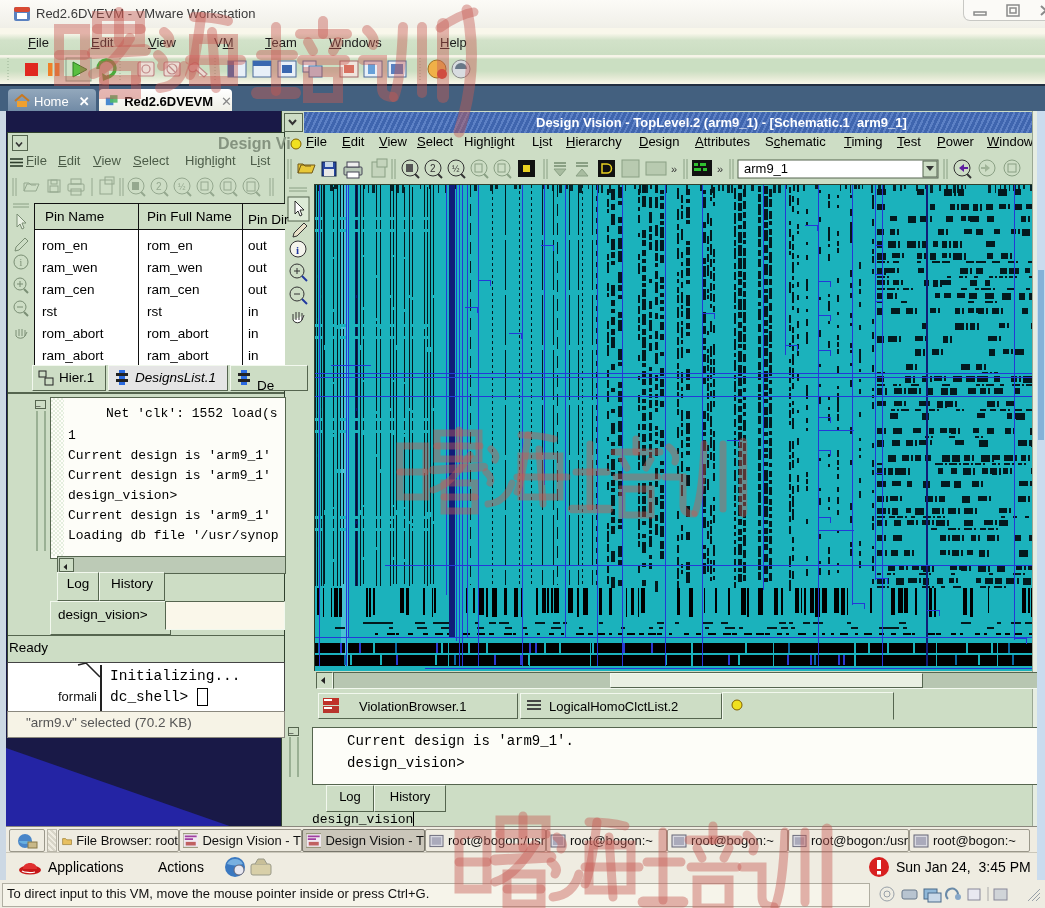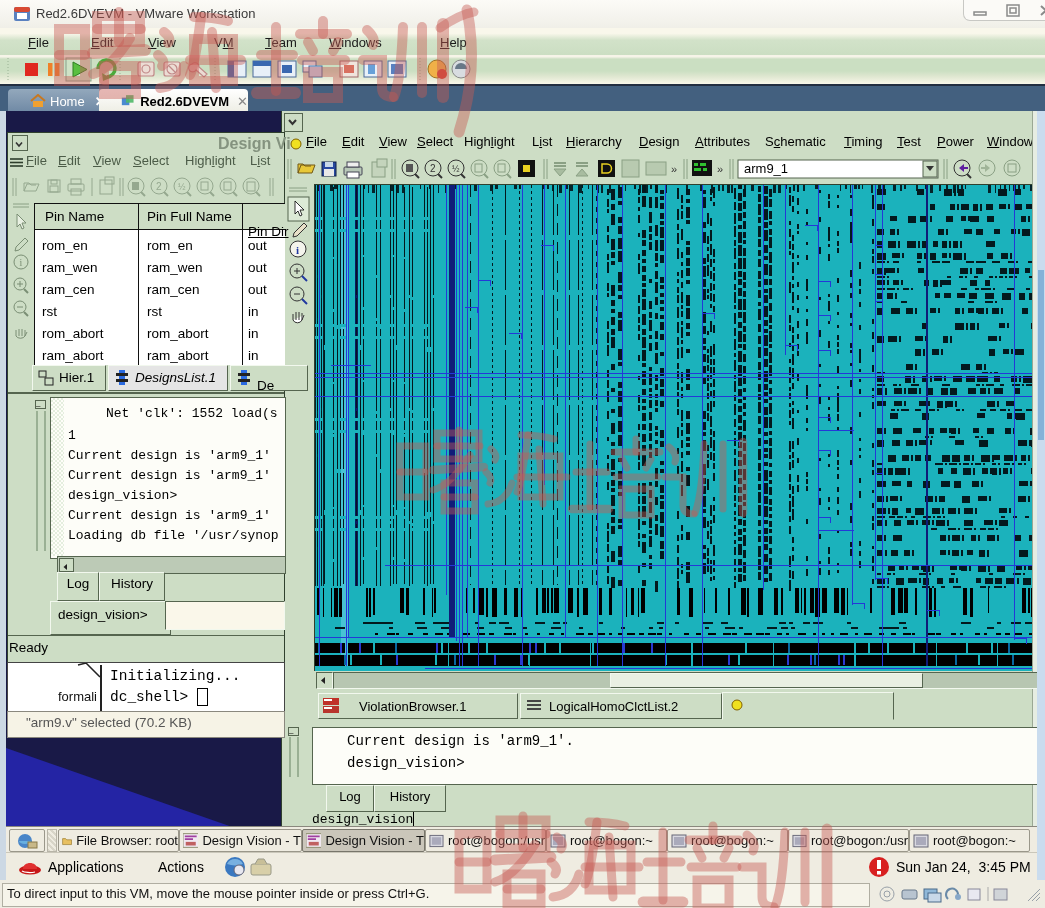--- a/index.html
+++ b/index.html
@@ -7,21 +7,21 @@
 .abs{position:absolute;}
 
 #vmtitle{left:0;top:0;width:1045px;height:28px;background:linear-gradient(#fcfbf7,#f0efe8);padding-left:32px;}
 #vmtitle .txt{left:36px;top:6px;font-size:13px;color:#3a3a3a;}
 #winbtns{right:14px;top:0px;width:98px;height:20px;background:#fbfaf7;border:1px solid #c8c8c4;border-top:none;border-radius:0 0 7px 7px;display:flex;align-items:center;justify-content:space-around;}
 #vmmenu{left:0;top:28px;width:1045px;height:27px;background:linear-gradient(#f9f7eb 0 20%,#d2e2c9 45%,#cbdec2 100%);}
 #vmmenu span{position:absolute;top:7px;font-size:13px;color:#1a1a1a;}
 #vmmenu u,#rmenu u,#lmenu u{text-decoration:underline;}
 #vmtool{left:0;top:55px;width:1045px;height:29px;background:linear-gradient(#f6f4e8 0 6%,#cbdfc2 14% 55%,#dde6cf 72%,#f9f7e9 100%);}
 #vmtabs{left:0;top:84px;width:1045px;height:27px;background:#43607f;border-top:2px solid #222e40;}
-.vtab{position:absolute;top:3px;height:24px;border-radius:4px 4px 0 0;display:flex;align-items:center;font-size:13px;padding-left:16px;}
+.vtab{position:absolute;top:3px;height:24px;border-radius:4px 4px 0 0;display:flex;align-items:center;font-size:13px;}
 
 #screen{left:6px;top:111px;width:1031px;height:769px;background:#191947;overflow:hidden;}
 .sunk{border-top:1px solid #55654f;border-left:1px solid #55654f;border-bottom:1px solid #f2f8ee;border-right:1px solid #f2f8ee;}
 .rais{border-top:1px solid #f2f8ee;border-left:1px solid #f2f8ee;border-bottom:1px solid #55654f;border-right:1px solid #55654f;}
 .mono{font-family:"Liberation Mono",monospace;}
 #lwin{left:1px;top:21px;width:276px;height:530px;background:#cdddc5;border:1px solid #30402e;}
 #rwin{left:275px;top:0px;width:756px;height:769px;background:#cdddc5;border-left:1px solid #30402e;}
 #rtitle{left:22px;top:1px;width:734px;height:21px;background:repeating-linear-gradient(115deg,#3f65ae 0 3px,#5d81c5 3px 5px);}
 #tbar1{left:0;top:715px;width:1031px;height:26px;background:#efece1;border-top:1px solid #8a887e;}
 #tbar2{left:0;top:741px;width:1031px;height:28px;background:#efece1;border-top:1px solid #cac7ba;}
@@ -134,20 +134,23 @@
 
 <div class="abs" id="screen">
  <svg class="abs" style="left:0;top:637px" width="232" height="81" viewBox="0 0 232 81">
       <polygon points="0,0 232,81 0,81" fill="#2424a4"></polygon>
     </svg>
 
  <div class="abs" id="rwin">
   <div class="abs" style="left:2px;top:2px;width:17px;height:17px;background:#cdddc5;border:1px solid #55654f;"><svg width="15" height="15">
           <path d="M4 6 l3.5 4 3.5-4" fill="none" stroke="#333" stroke-width="2"></path>
         </svg></div>
+  <div class="abs" id="rtitle">
+   <div class="abs nw" style="left:232px;top:3px;font-size:13px;font-weight:bold;color:#fff;">Design Vision - TopLevel.2 (arm9_1) - [Schematic.1&nbsp; arm9_1]</div>
+  </div>
   <div class="abs" id="rmenu" style="left:0;top:23px;width:756px;height:21px;font-size:13px;color:#000;">
    <svg class="abs" style="left:8px;top:4px" width="12" height="12">
           <circle cx="6" cy="6" r="5" fill="#f0e020" stroke="#806000"></circle>
         </svg>
    <span class="abs" style="left:24px"><u>F</u>ile</span>
         <span class="abs" style="left:60px"><u>E</u>dit</span>
    <span class="abs" style="left:97px"><u>V</u>iew</span>
         <span class="abs" style="left:135px"><u>S</u>elect</span>
    <span class="abs" style="left:182px">High<u>l</u>ight</span>
         <span class="abs" style="left:250px">L<u>i</u>st</span>
@@ -2277,21 +2280,21 @@
           </g>
         </svg>
       </div>
 
   <div class="abs" style="left:26px;top:70px;width:250px;height:161px;background:#fff;border-top:1px solid #111;border-left:1px solid #111;">
     <div class="abs" style="left:0;top:0;width:250px;height:25px;background:#cdddc5;border-bottom:1px solid #111;"></div>
     <div class="abs" style="left:103px;top:0;width:1px;height:161px;background:#111;"></div>
     <div class="abs" style="left:207px;top:0;width:1px;height:161px;background:#111;"></div>
     <div class="abs nw" style="left:10px;top:5px;font-size:13.5px;">Pin Name</div>
     <div class="abs nw" style="left:112px;top:5px;font-size:13.5px;">Pin Full Name</div>
-    <div class="abs nw" style="left:213px;top:20px;font-size:13.5px;text-decoration:underline;">Pin Dir</div>
+    <div class="abs nw" style="left:213px;top:8px;font-size:13.5px;">Pin Dir</div>
     <div class="abs nw" style="left:7px;top:31px;font-size:13.5px;line-height:22px;">rom_en<br>ram_wen<br>ram_cen<br>rst<br>rom_abort<br>ram_abort</div>
     <div class="abs nw" style="left:112px;top:31px;font-size:13.5px;line-height:22px;">rom_en<br>ram_wen<br>ram_cen<br>rst<br>rom_abort<br>ram_abort</div>
     <div class="abs nw" style="left:213px;top:31px;font-size:13.5px;line-height:22px;">out<br>out<br>out<br>in<br>in<br>in</div>
   </div>
 
   <div class="abs" style="left:22px;top:231px;width:254px;height:26px;font-size:13.5px;">
     <div class="abs rais" style="left:2px;top:1px;width:72px;height:24px;background:#cdddc5;">
       <svg class="abs" style="left:5px;top:4px" width="16" height="16">
             <rect x="1" y="1" width="7" height="6" fill="none" stroke="#222"></rect>
             <rect x="7" y="8" width="8" height="7" fill="none" stroke="#222"></rect>

